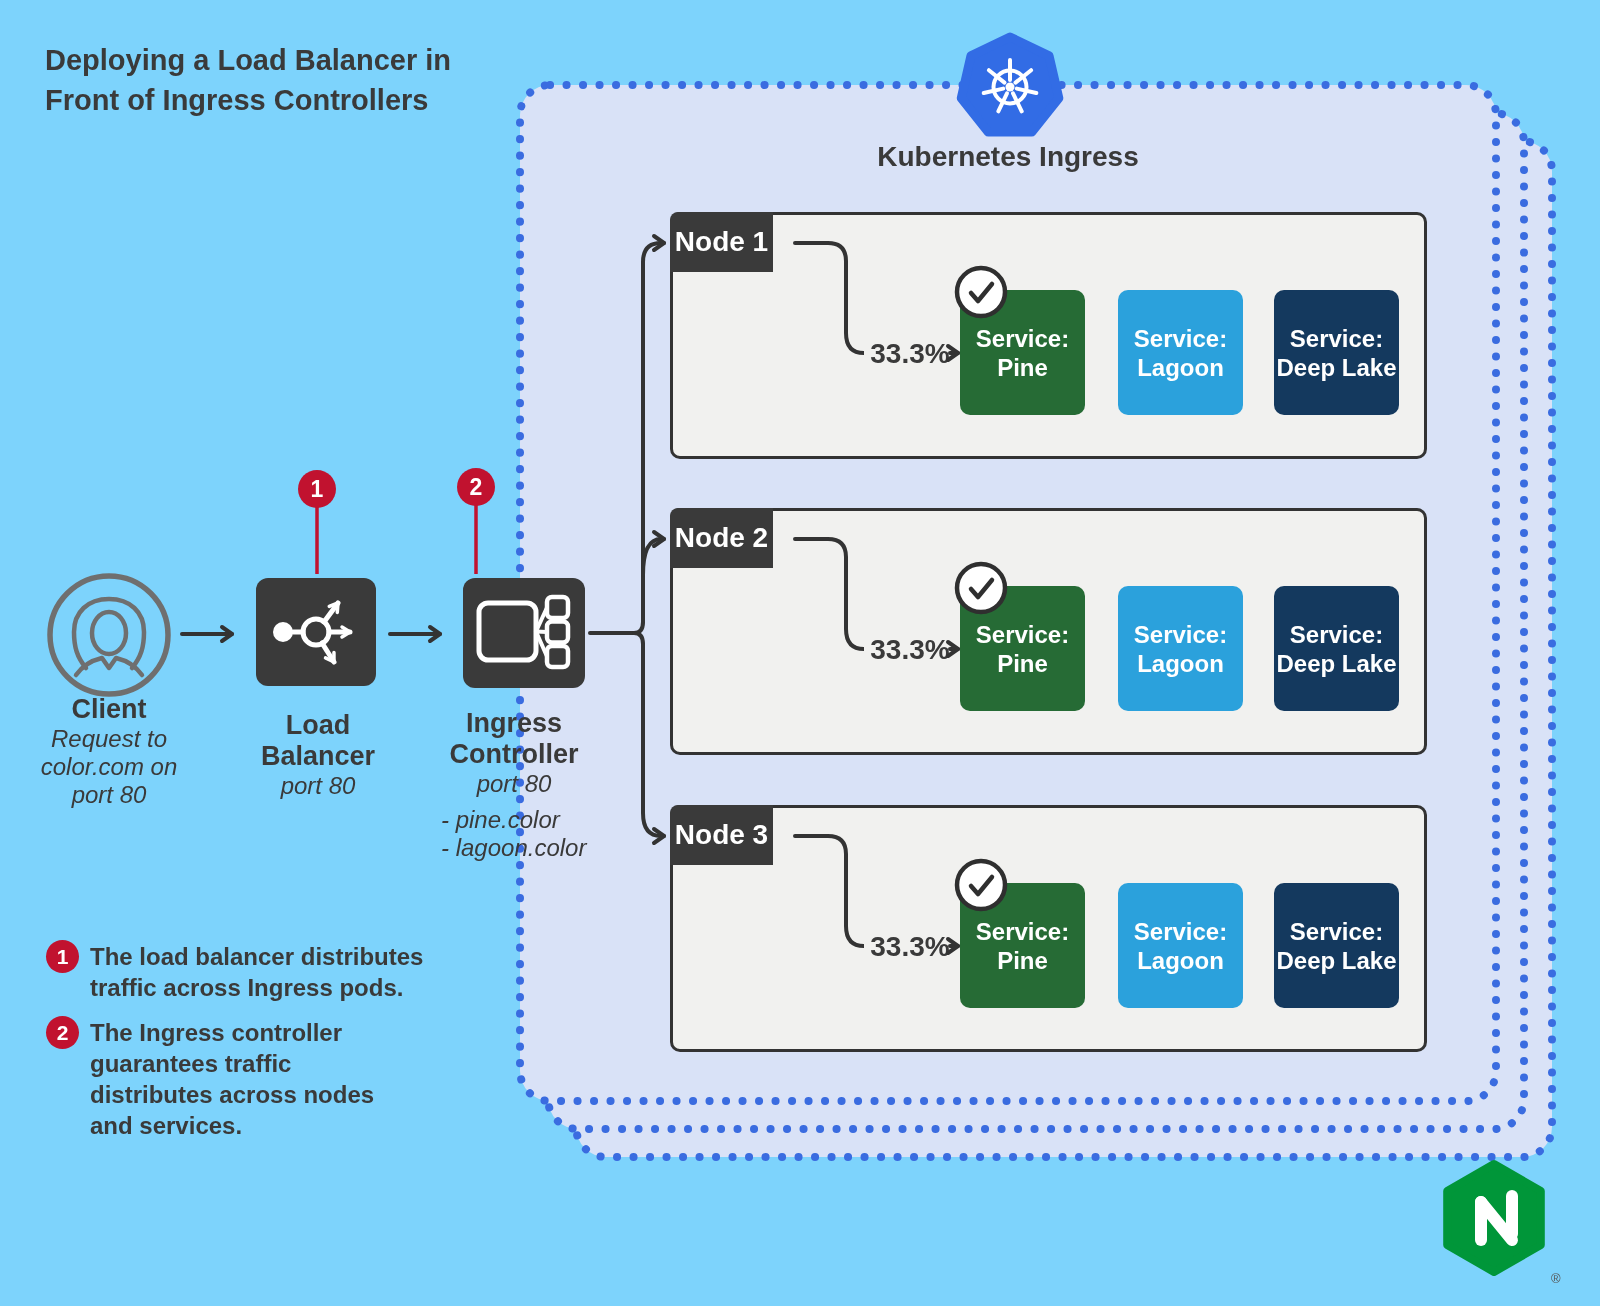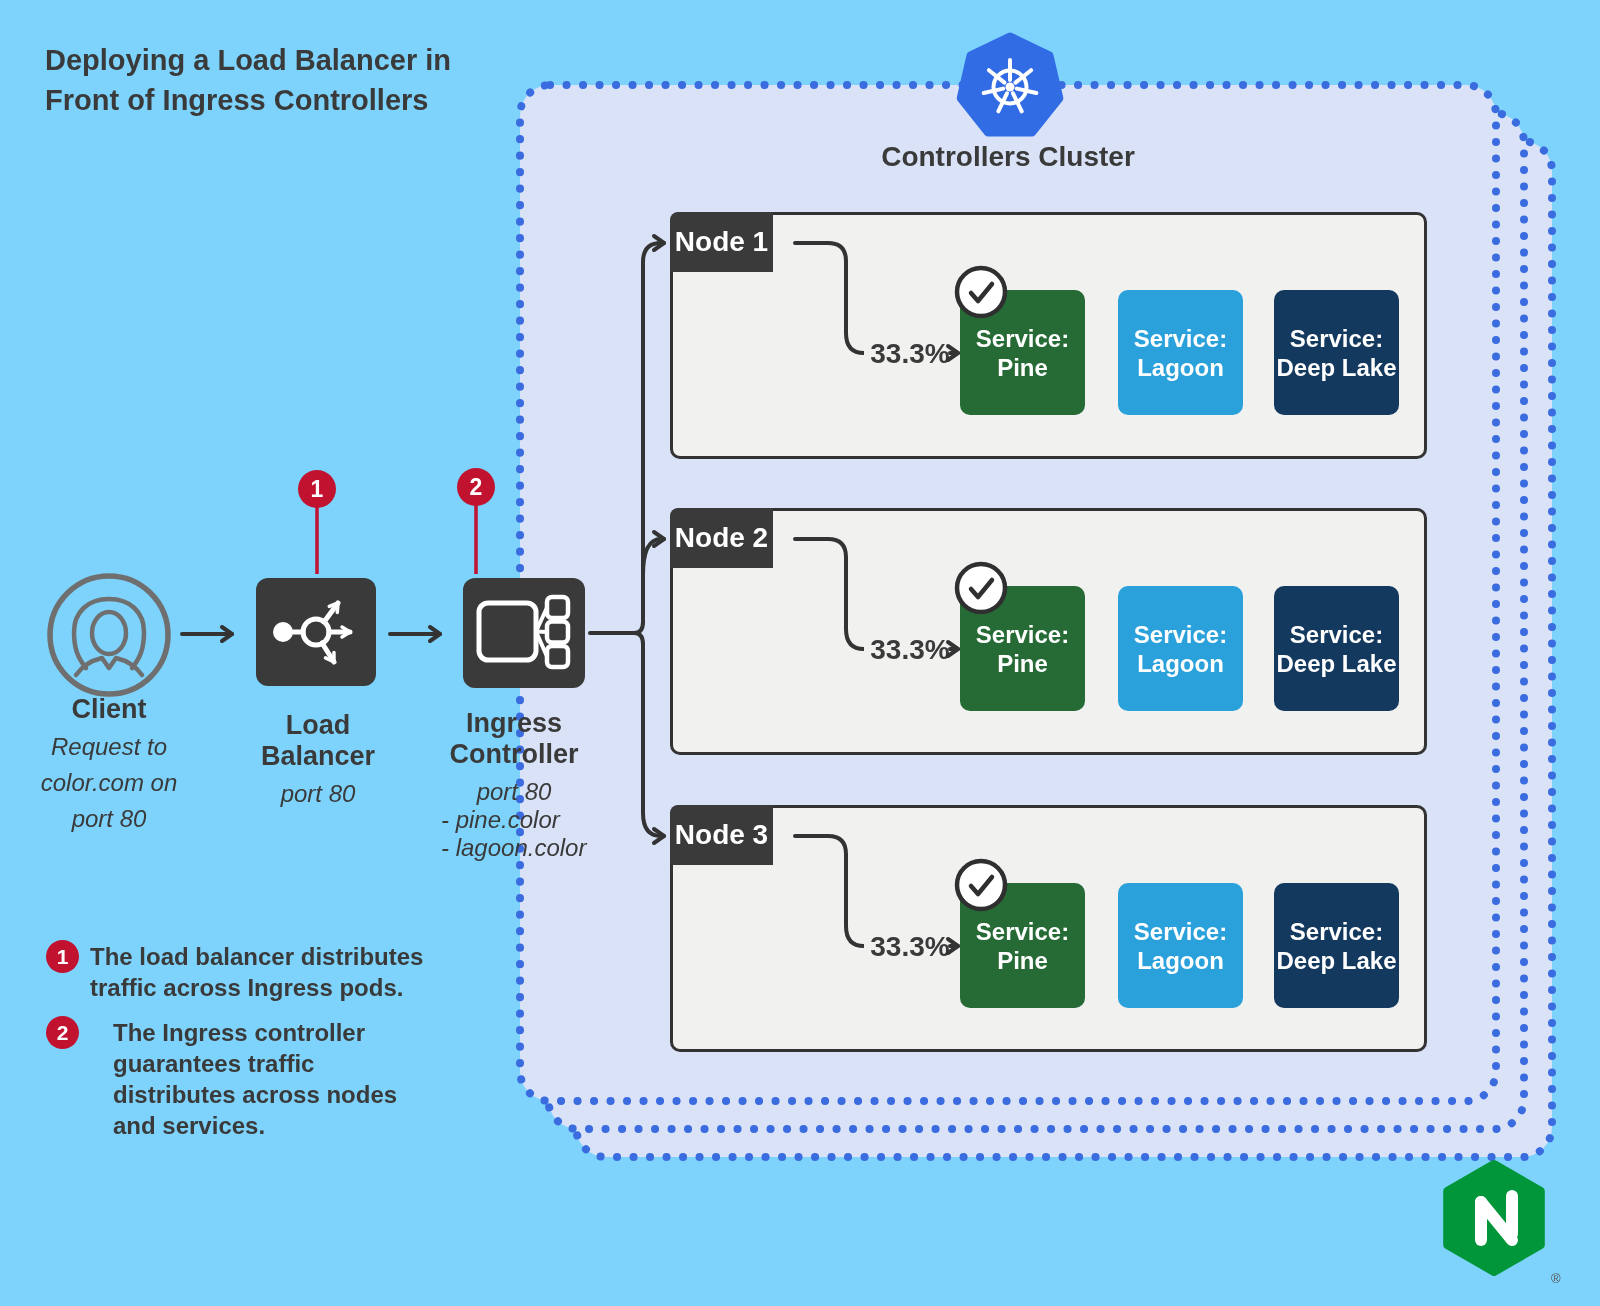--- a/index.html
+++ b/index.html
@@ -32,33 +32,33 @@
   
   #client-icon{left:44px;top:571px;z-index:2;}
   #lb-box{left:256px;top:578px;width:120px;height:108px;background:#3a3a3a;border-radius:12px;z-index:4;}
   #ing-box{left:463px;top:578px;width:122px;height:110px;background:#3a3a3a;border-radius:12px;z-index:4;}
   .badge{position:absolute;width:38px;height:38px;border-radius:50%;background:#c1122f;color:#fff;
          font-size:23px;font-weight:bold;display:flex;align-items:center;justify-content:center;z-index:5;}
   #badge-1{left:298px;top:470px;}
   #badge-2{left:457px;top:468px;}
   .caption{position:absolute;text-align:center;z-index:2;}
   .caption .big{font-size:27px;font-weight:bold;line-height:31px;}
-  .caption .it{font-size:24px;font-style:italic;line-height:28px;margin-top:8px;}
+  .caption .it{font-size:24px;font-style:italic;line-height:28px;}
   #client-caption{left:19px;top:694px;width:180px;}
   #lb-caption{left:238px;top:710px;width:160px;}
   #ing-caption{left:419px;top:708px;width:190px;}
-  #ing-caption .routes{text-align:left;padding-left:22px;font-size:24px;font-style:italic;line-height:28px;}
+  #ing-caption .routes{text-align:left;padding-left:22px;font-size:24px;font-style:italic;line-height:28px;margin-top:8px;}
   
   .fn-badge{position:absolute;width:33px;height:33px;border-radius:50%;background:#c1122f;color:#fff;
          font-size:21px;font-weight:bold;display:flex;align-items:center;justify-content:center;z-index:2;}
   #fn1-badge{left:46px;top:940px;}
   #fn2-badge{left:46px;top:1016px;}
   .fn-text{position:absolute;font-size:24px;line-height:31px;font-weight:600;color:#3a3a3a;z-index:2;}
   #fn1-text{left:90px;top:941px;width:345px;}
-  #fn2-text{left:90px;top:1017px;width:330px;margin-left:23px;}
+  #fn2-text{left:90px;top:1017px;width:330px;}
   
   #nginx-logo{left:1437px;top:1158px;z-index:2;}
 </style>
 </head>
 <body>
 
 <div id="canvas">
 
   <div class="abs" id="title">
     <div>Deploying a Load Balancer in</div>
@@ -80,21 +80,21 @@
       <line x1="1010" y1="80" x2="1010" y2="60"></line>
       <line x1="1015.5" y1="82.6" x2="1031.1" y2="70.2"></line>
       <line x1="1016.8" y1="88.6" x2="1036.3" y2="93"></line>
       <line x1="1013" y1="93.3" x2="1021.7" y2="111.3"></line>
       <line x1="1007" y1="93.3" x2="998.3" y2="111.3"></line>
       <line x1="1003.2" y1="88.6" x2="983.7" y2="93"></line>
       <line x1="1004.5" y1="82.6" x2="988.9" y2="70.2"></line>
     </g>
     <circle cx="1010" cy="87" r="4.5" fill="#fff"></circle>
   </svg>
-  <div class="abs" id="k8s-label">Controllers Cluster</div>
+  <div class="abs" id="k8s-label">Kubernetes Ingress</div>
 
   <div class="node" style="top:212px">
     <div class="node-tab">Node 1</div>
     <div class="svc svc-0">
       <div>Service:</div>
       <div>Pine</div>
     </div>
     <div class="svc svc-1">
       <div>Service:</div>
       <div>Lagoon</div>

